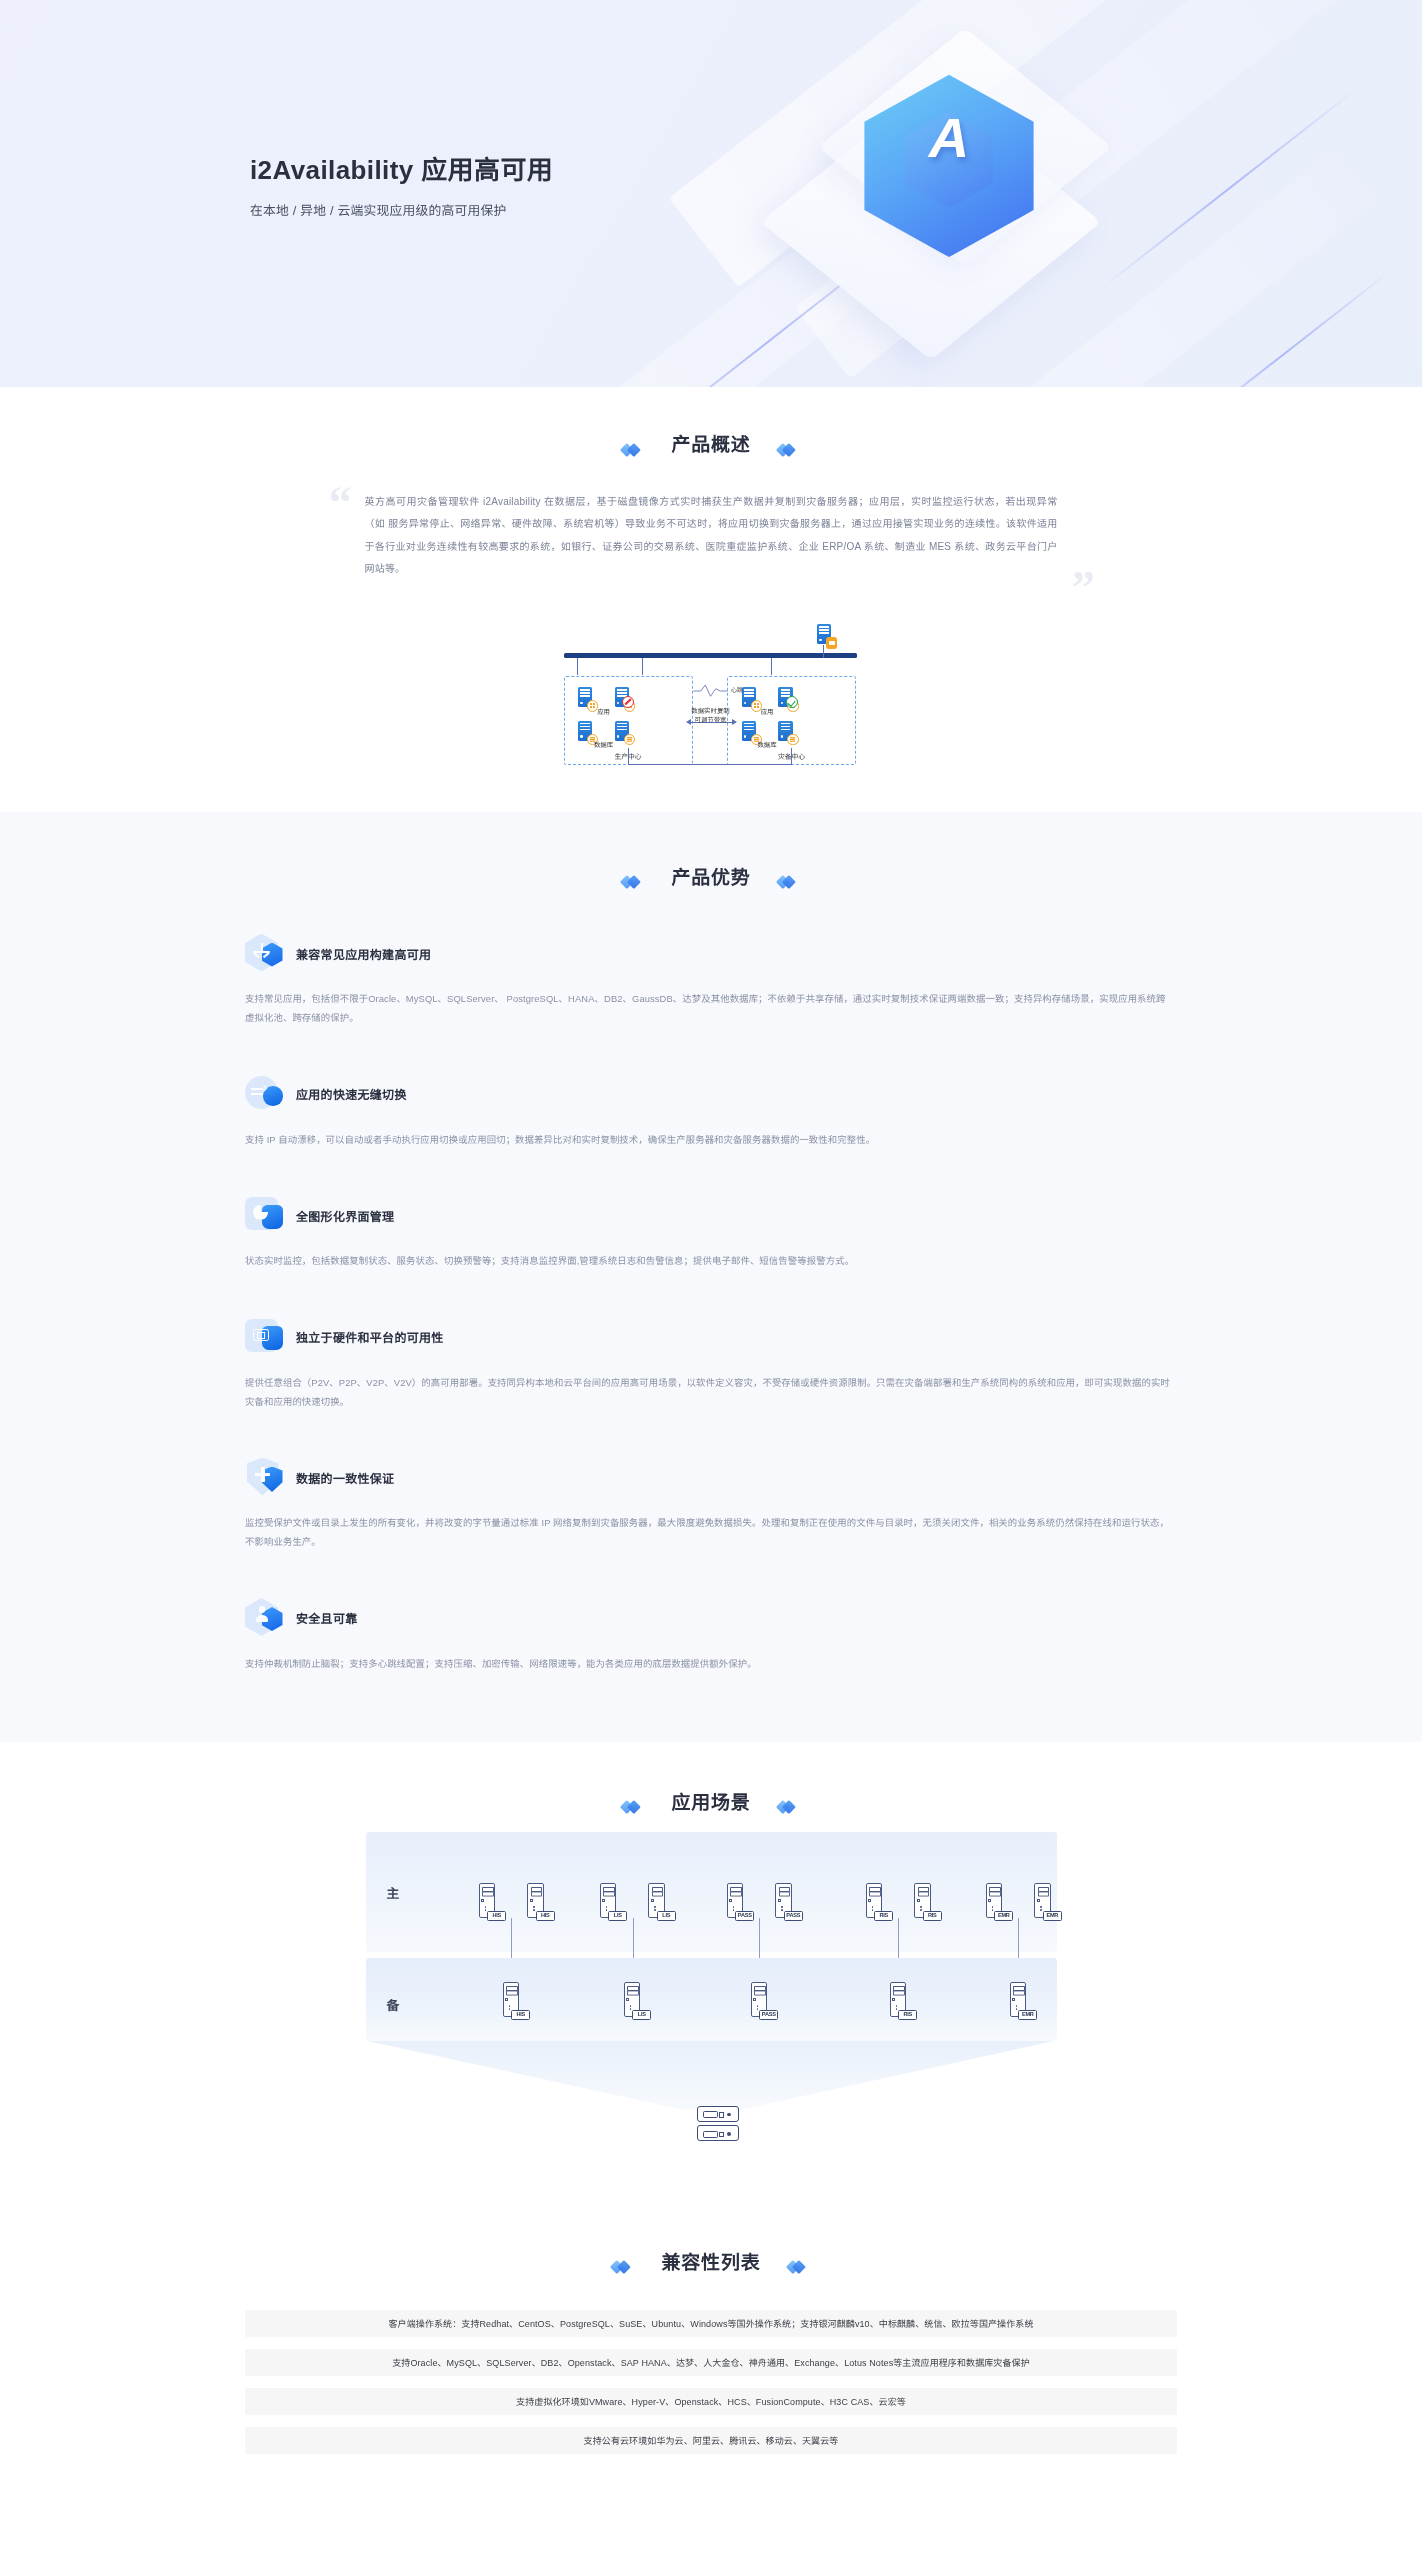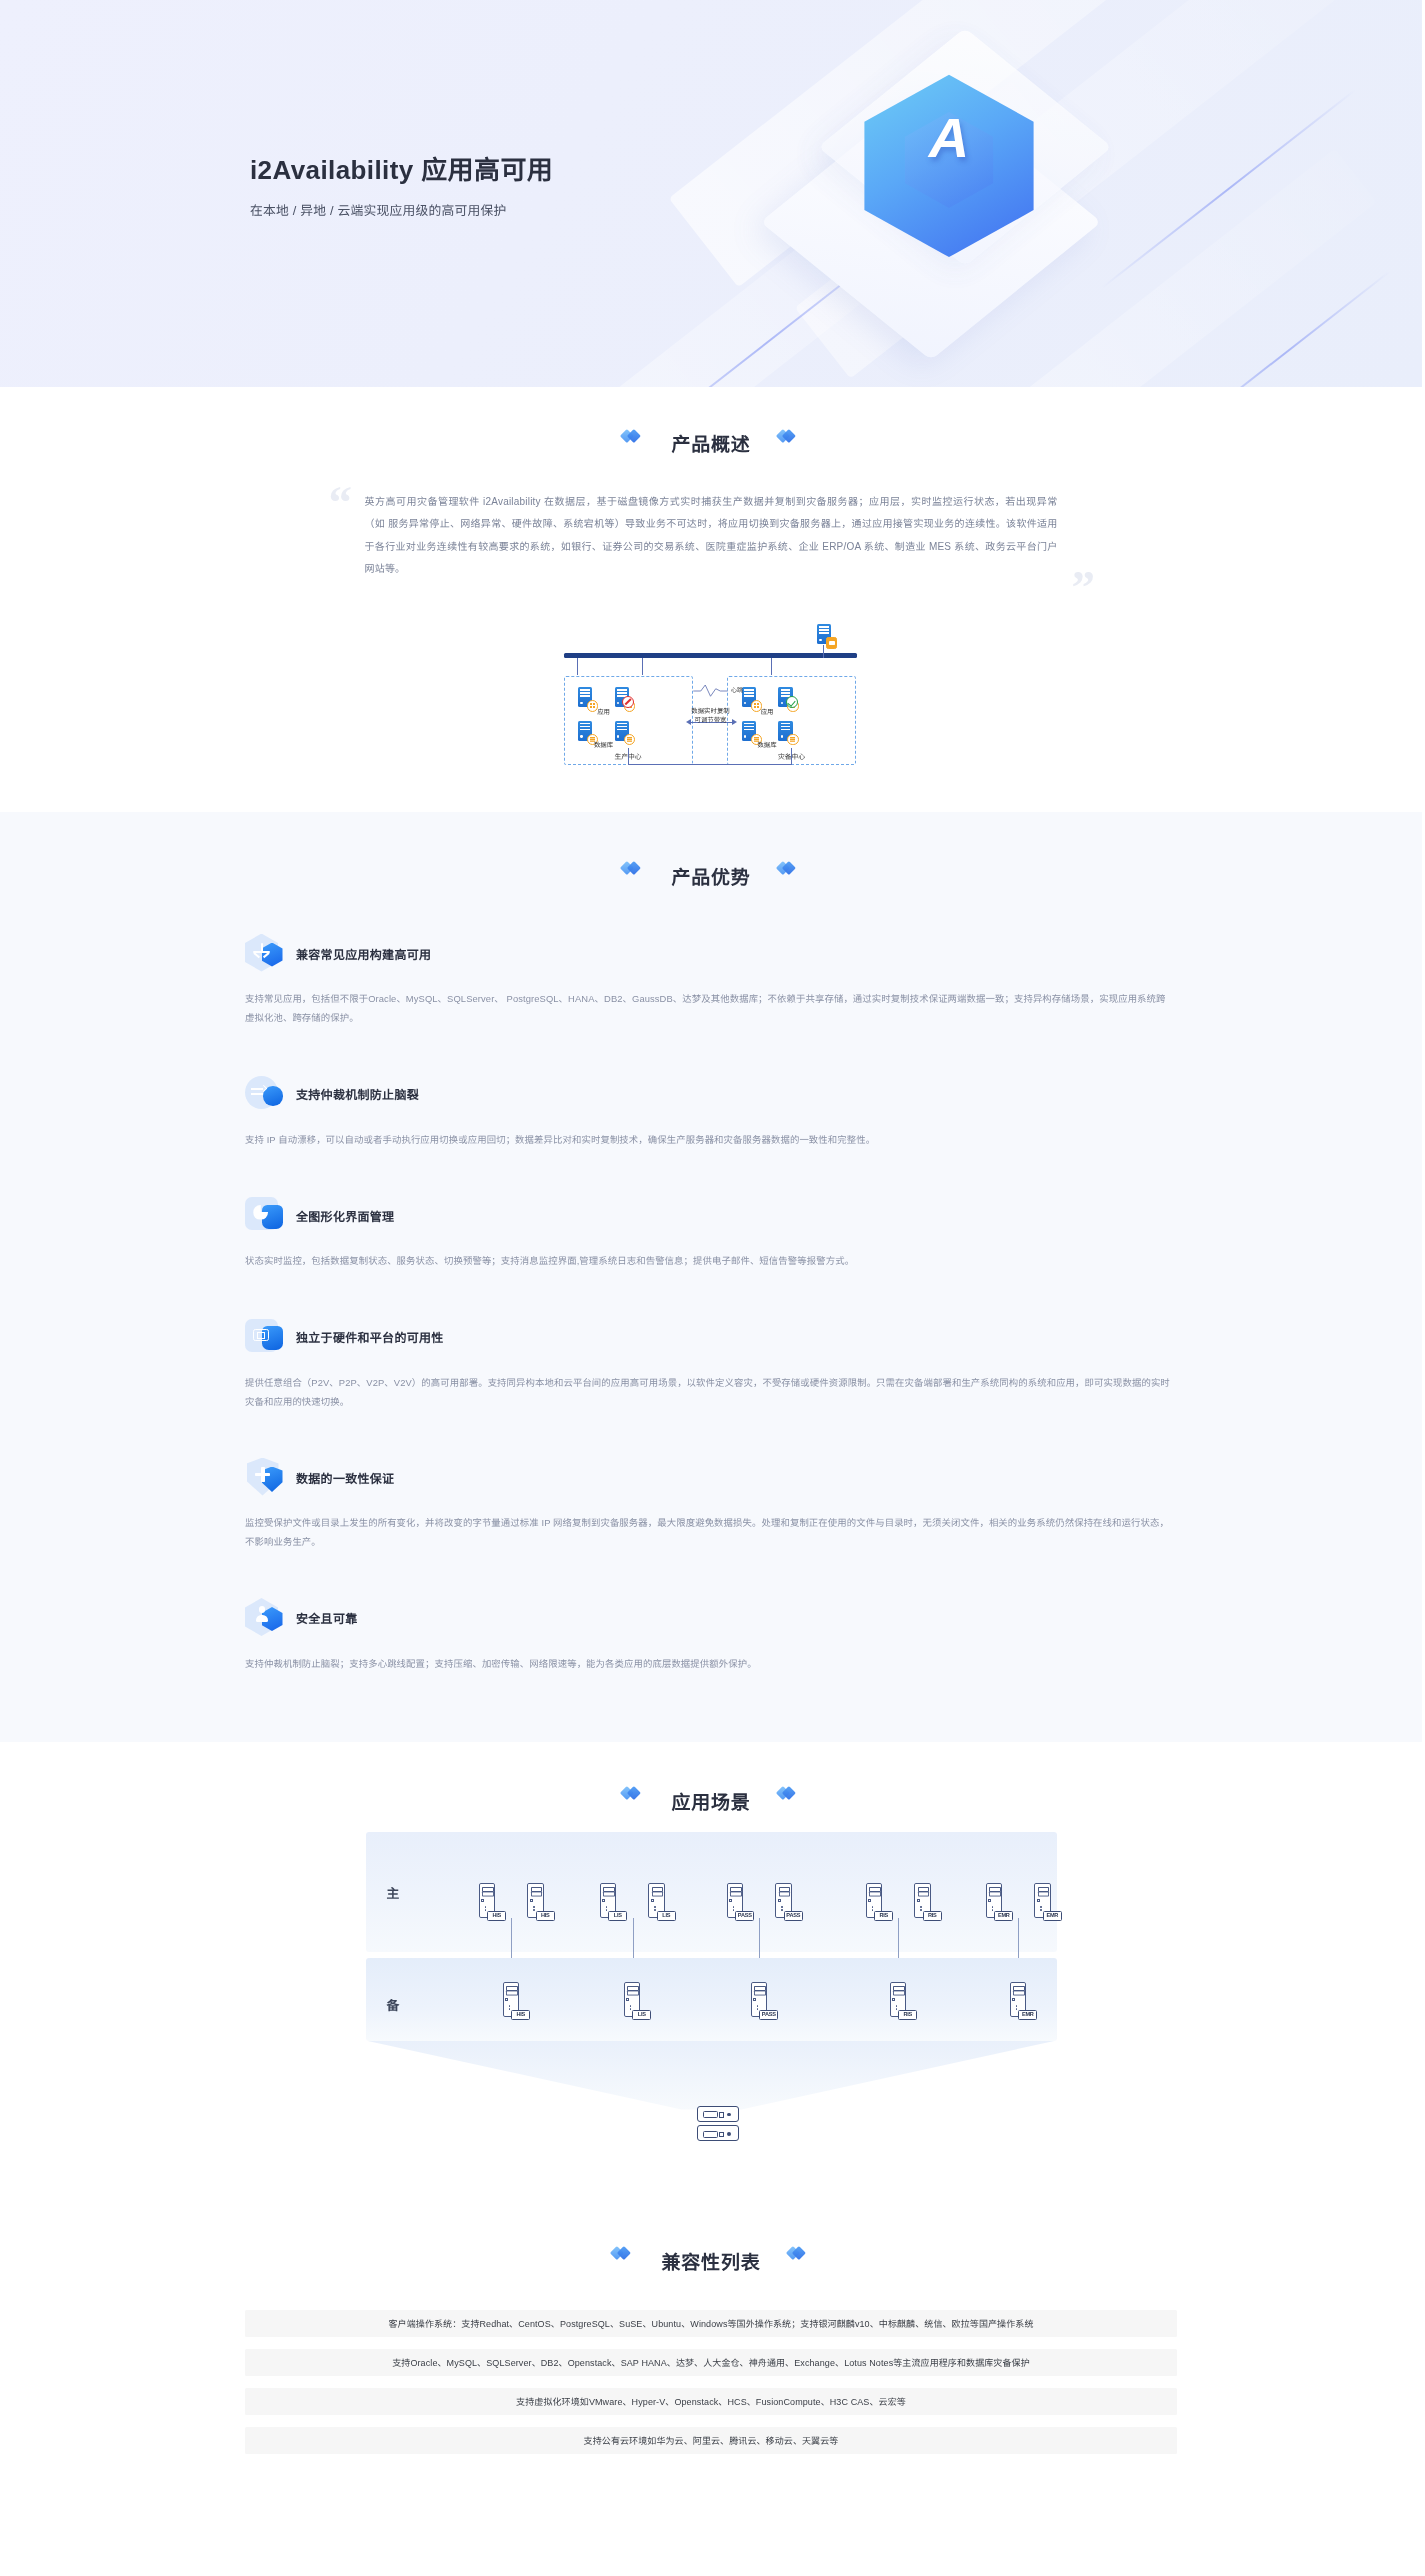--- a/index.html
+++ b/index.html
@@ -72,21 +72,21 @@
   }
   .hex-letter {
     position:absolute; left: 0; top: 39px; width: 188px; text-align:center;
     font-size: 56px; font-weight: 800; color: #fff; font-style: italic;
     text-shadow: 2.3px 3.8px 5.3px rgba(40,70,180,.35); line-height: 1;
   }
 
   
   .section { padding: 0 0 0 0; }
   .sec-title-row {
-    display:flex; align-items:flex-start; justify-content:center; gap: 27px;
+    display:flex; align-items:flex-end; justify-content:center; gap: 27px;
   }
   .sec-title { font-size: 19px; font-weight: 700; color: #2b3040; letter-spacing: 0.8px; }
   .diamond { position: relative; width: 22.5px; height: 12.8px; }
   .diamond i {
     position:absolute; width: 9.8px; height: 9.8px; top: 1.5px;
     background: linear-gradient(135deg,#7fc2fb,#4a93f2);
     transform: rotate(45deg); border-radius: 1.5px;
   }
   .diamond i:nth-child(1){ left: 0; opacity:.95;}
   .diamond i:nth-child(2){ left: 6.8px; background: linear-gradient(135deg,#4f9df5,#2f6fe6); opacity:.95;}
@@ -501,21 +501,21 @@
 
       <div class="adv-card">
         <div class="adv-head">
           <div class="adv-ico">
             <span class="cirL"></span>
               <span class="cirS"></span>
             <span class="glyph g-arrow">
                 <b></b>
               </span>
           </div>
-          <div class="adv-title">支持仲裁机制防止脑裂</div>
+          <div class="adv-title">应用的快速无缝切换</div>
         </div>
         <div class="adv-desc">支持 IP 自动漂移，可以自动或者手动执行应用切换或应用回切；数据差异比对和实时复制技术，确保生产服务器和灾备服务器数据的一致性和完整性。</div>
       </div>
 
       <div class="adv-card">
         <div class="adv-head">
           <div class="adv-ico">
             <span class="sqL"></span>
               <span class="sqS"></span>
             <span class="glyph g-pie"></span>

